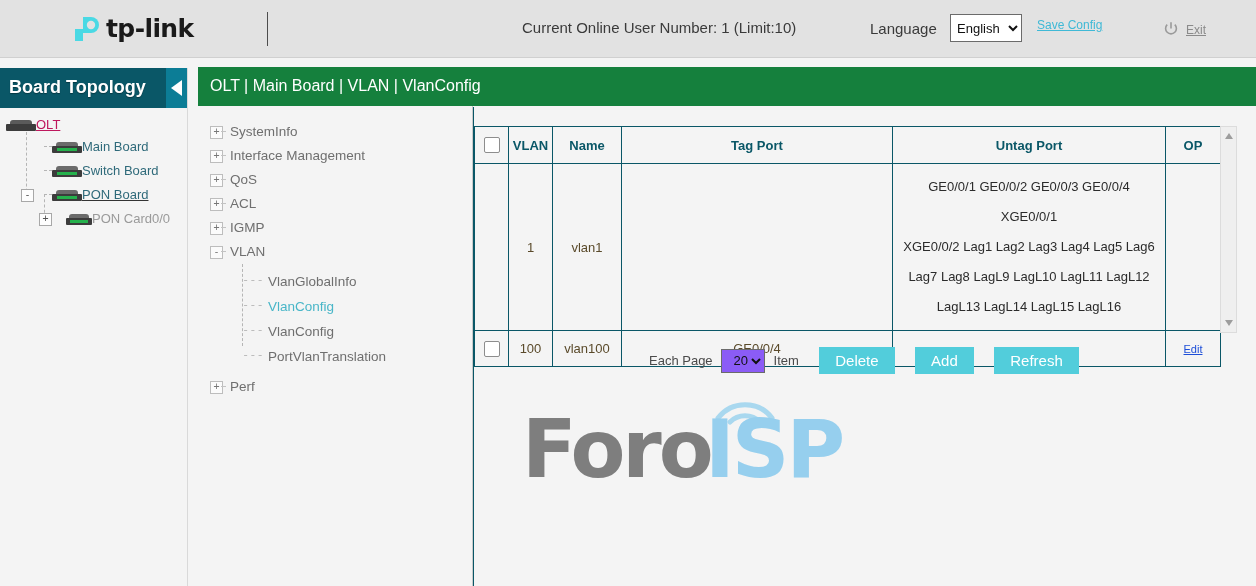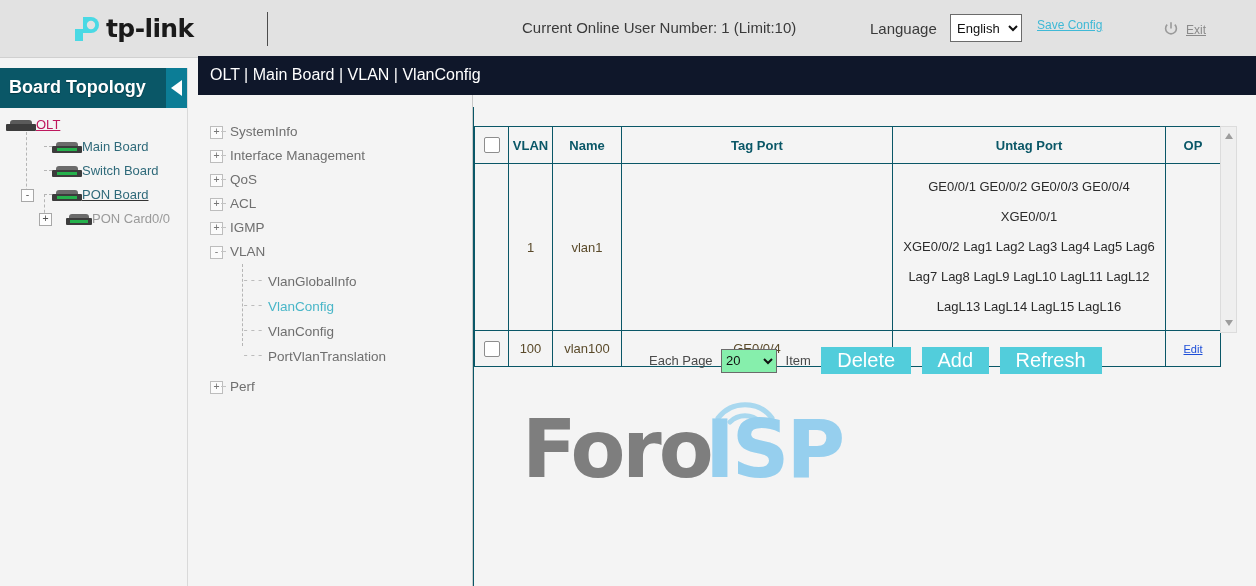--- a/index.html
+++ b/index.html
@@ -104,22 +104,22 @@
   .mexp{
     position:absolute;width:11px;height:11px;border:1px solid #bdbdbd;background:#fbfbfb;
     cursor:pointer;font-size:10px;line-height:10px;text-align:center;color:#777;
     font-family:"DejaVu Sans Mono", monospace;
   }
   .mtick{position:absolute;height:1px;border-top:1px solid #c3c3c3;width:5px;}
   .sub-dash{position:absolute;font-size:12px;color:#bcbcbc;font-family:"DejaVu Sans Mono", monospace;}
 
   
   .crumb-bar{
-    position:absolute;left:198px;top:56px;width:1058px;height:39px;
-    background:#0f172a;
+    position:absolute;left:198px;top:67px;width:1058px;height:39px;
+    background:#15803d;
   }
   .crumb-text{position:absolute;left:12px;top:10px;font-size:16px;color:#ffffff;}
   .content{
     position:absolute;left:473px;top:107px;width:782px;height:479px;
     background:#f4f4f4;border-left:1px solid #0a5767;border-right:1px solid #0a5767;
   }
 
   
   .tbl-wrap{position:absolute;left:0px;top:19px;width:746px;height:0;}
   table.vt{border-collapse:collapse;table-layout:fixed;width:746px;}
@@ -150,28 +150,28 @@
     position:absolute;left:4px;bottom:6px;width:0;height:0;
     border-left:4px solid transparent;border-right:4px solid transparent;
     border-top:6px solid #9d9d9d;
   }
 
   
   .ctrls{position:absolute;left:0;top:240px;width:746px;height:34px;}
   .ctrl-row{position:absolute;left:175px;top:0;white-space:nowrap;}
   .each-page{font-size:13px;color:#4a4a4a;vertical-align:middle;}
   .page-sel{
-    width:56px;height:24px;font-size:13px;font-family:"Liberation Sans", sans-serif;
-    border:1px solid #6b6b6b;background:#86efac;color:#111;vertical-align:middle;margin:0 4px;
-    text-align:left;
+    width:44px;height:24px;font-size:13px;font-family:"Liberation Sans", sans-serif;
+    border:1px solid #6b6b6b;background:#8b5cf6;color:#111;vertical-align:middle;margin:0 4px;
+    text-align:right;
   }
   .btn{
     display:inline-block;background:#52cddb;color:#ffffff;border:none;
-    font-size:20px;font-family:"Liberation Sans", sans-serif;
-    padding:0 16px;height:27px;line-height:27px;cursor:pointer;margin-left:6px;
+    font-size:15px;font-family:"Liberation Sans", sans-serif;
+    padding:0 16px;height:27px;line-height:27px;cursor:pointer;margin-left:16px;
     vertical-align:middle;
   }
 
   
   .watermark{
     position:absolute;left:48px;top:275px;width:360px;height:135px;pointer-events:none;
   }
   .wm-foro{
     position:absolute;left:0;top:28px;font-size:80px;font-weight:bold;color:#7e7e7e;
     font-family:"DejaVu Sans", sans-serif;letter-spacing:-3px;line-height:80px;

